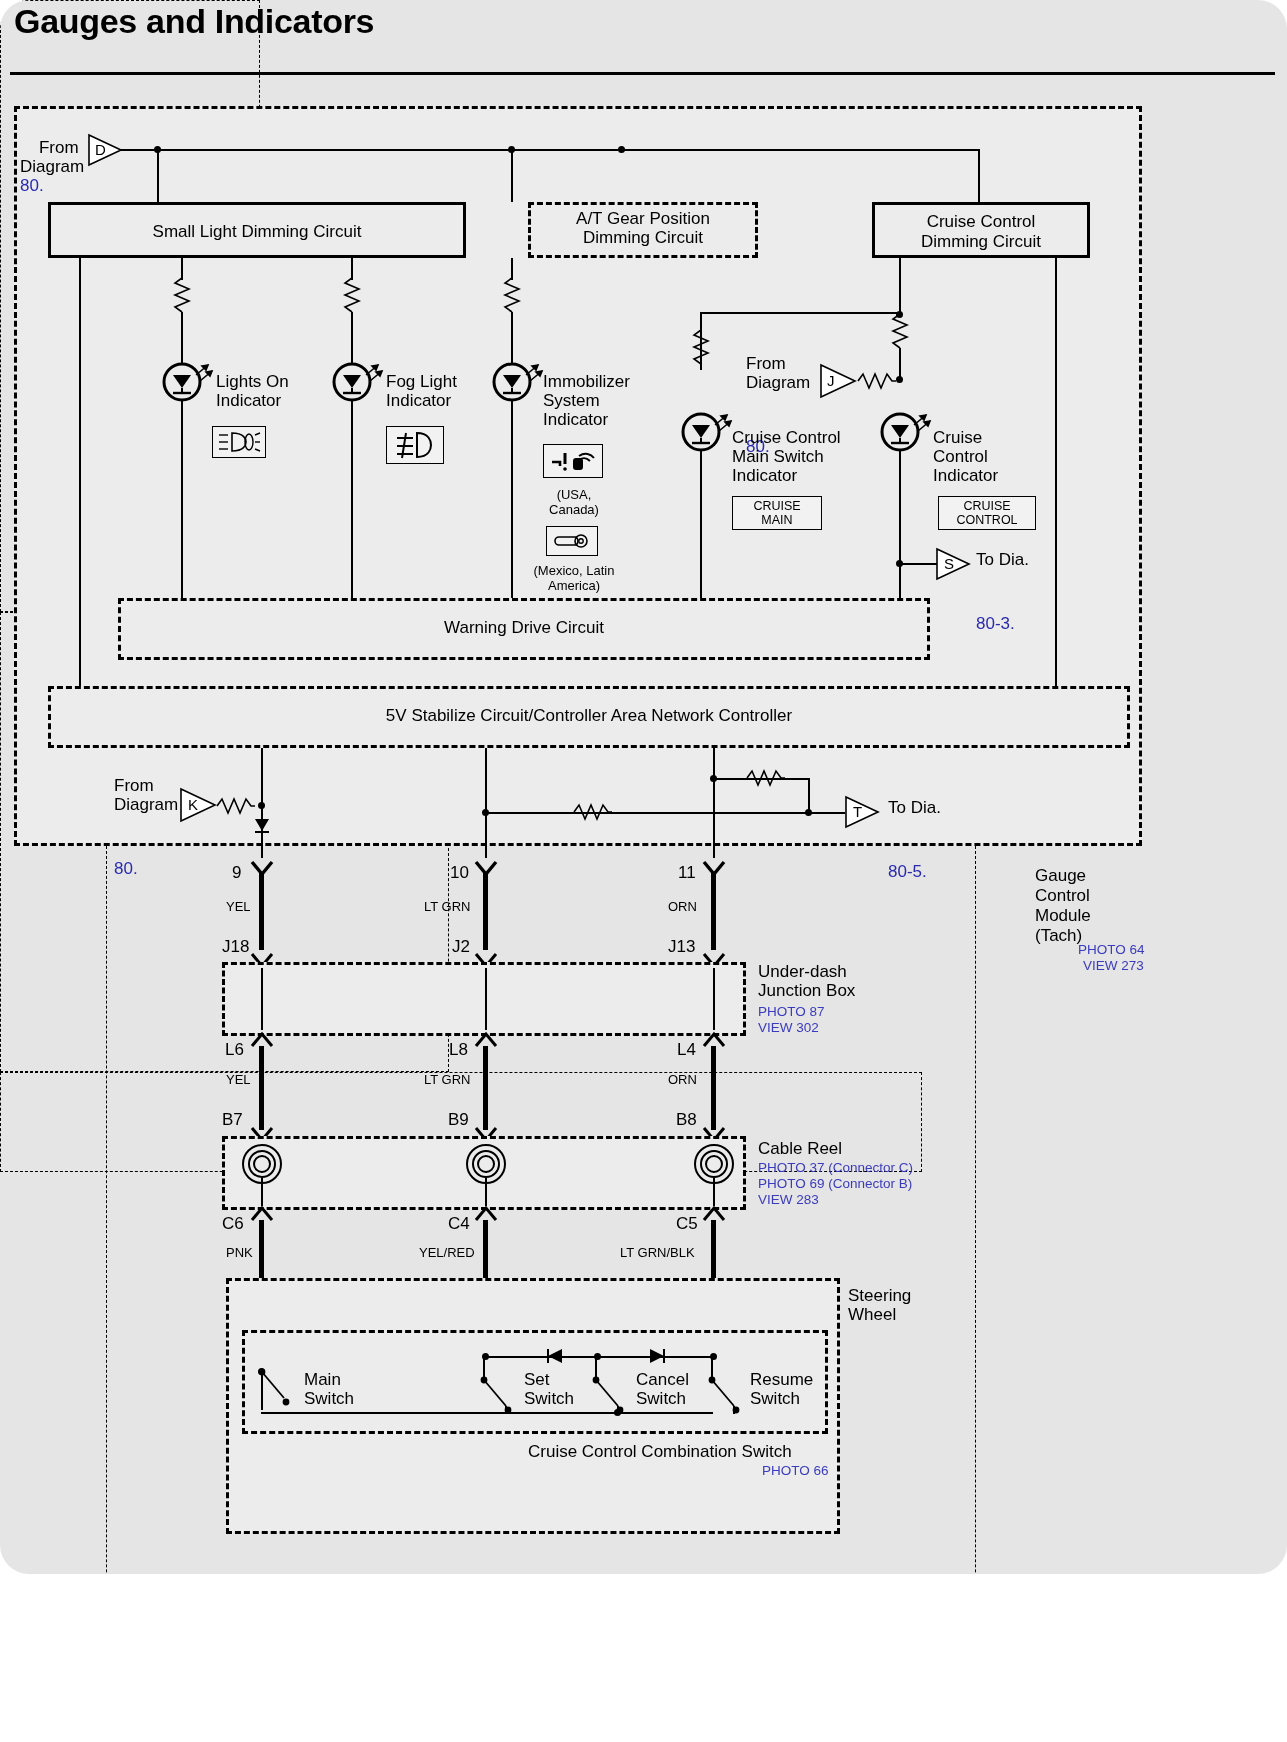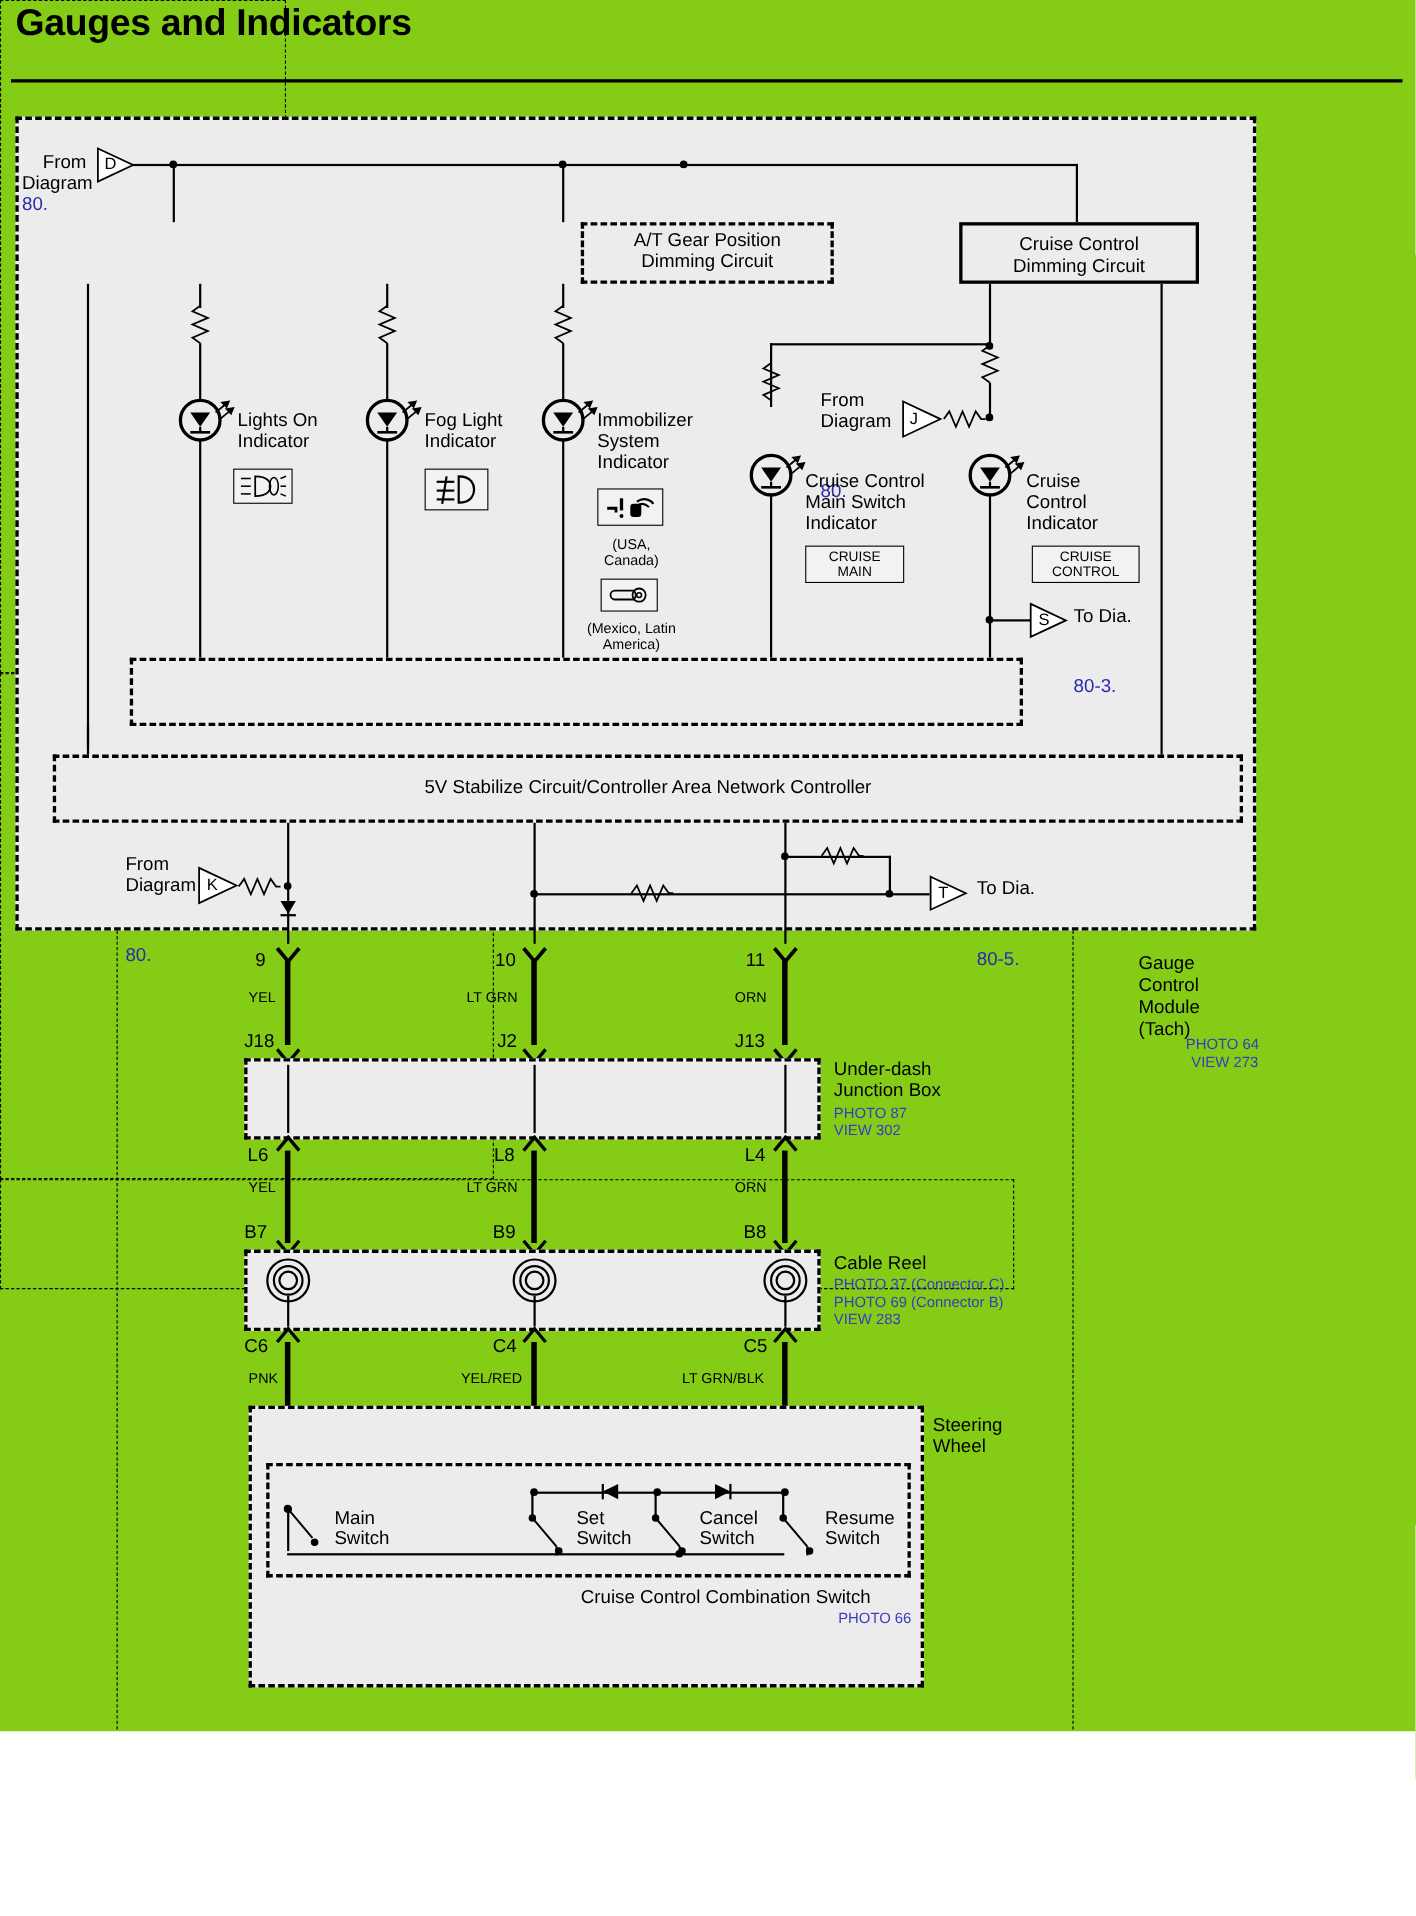--- a/index.html
+++ b/index.html
@@ -1,17 +1,17 @@
 <!DOCTYPE html>
 <html><head>
 <meta charset="utf-8">
 <style>
   html,body{margin:0;padding:0;background:#fff;}
   body{font-family:"Liberation Sans",sans-serif;color:#000;}
-  #page{position:relative;width:1287px;height:1574px;overflow:hidden;background:#84cc16;}
+  #page{position:relative;width:1287px;height:1574px;overflow:hidden;background:#e5e5e5;border-radius:29px;}
   .abs{position:absolute;}
   .t{position:absolute;font-size:17px;line-height:19px;color:#000;white-space:pre;}
   .tc{position:absolute;font-size:17px;line-height:19px;text-align:center;white-space:pre;}
   .blue{color:#2a2ab0;margin-top:45px;}
   .ref{position:absolute;font-size:13.5px;line-height:15px;color:#3b3bbf;white-space:pre;}
   .sm{font-size:13px;line-height:15px;}
   h1#title{position:absolute;left:14px;top:2px;margin:0;font-size:34px;font-weight:bold;letter-spacing:-0.3px;}
   .hr{position:absolute;left:10px;top:72px;width:1265px;height:3px;background:#000;}
 
   
@@ -65,20 +65,23 @@
 
   <div class="w wh" style="left:120px;top:149px;width:860px;"></div>
   <div class="dot" style="left:154px;top:146px;"></div>
   <div class="dot" style="left:508px;top:146px;"></div>
   <div class="dot" style="left:618px;top:146px;"></div>
 
   <div class="w wv" style="left:157px;top:149px;height:53px;"></div>
   <div class="w wv" style="left:511px;top:149px;height:53px;"></div>
   <div class="w wv" style="left:978px;top:149px;height:53px;"></div>
 
+  <div class="box" style="left:48px;top:202px;width:418px;height:56px;">
+    <div class="boxlbl" style="top:17px;">Small Light Dimming Circuit</div>
+  </div>
 
   <div class="dash dash-hv" style="left:528px;top:202px;width:230px;height:56px;"></div>
   <div class="tc" style="left:528px;top:209px;width:230px;">A/T Gear Position<br>Dimming Circuit</div>
 
   <div class="box" style="left:872px;top:202px;width:218px;height:56px;">
     <div class="boxlbl" style="top:7px;">Cruise Control<br>Dimming Circuit</div>
   </div>
 
   <div class="w wv" style="left:79px;top:258px;height:420px;"></div>
   <div class="w wv" style="left:181px;top:258px;height:22px;"></div>
@@ -248,20 +251,21 @@
 
   <div class="w wh" style="left:899px;top:563px;width:38px;"></div>
   <svg class="trisvg" style="left:936px;top:548px;" width="34" height="32">
     <polygon points="1,1 33,16 1,31" fill="#fff" stroke="#000" stroke-width="1.6"></polygon>
   </svg>
   <div class="t" style="left:944px;top:554px;font-size:15px;">S</div>
   <div class="t" style="left:976px;top:550px;">To Dia.</div>
   <div class="blue t" style="left:976px;top:569px;">80-3.</div>
 
   <div class="dash dash-hv" style="left:118px;top:598px;width:812px;height:62px;"></div>
+  <div class="tc" style="left:118px;top:618px;width:812px;">Warning Drive Circuit</div>
 
   <div class="dash dash-hv" style="left:48px;top:686px;width:1082px;height:62px;"></div>
   <div class="tc" style="left:48px;top:706px;width:1082px;">5V Stabilize Circuit/Controller Area Network Controller</div>
 
   <div class="w wv" style="left:79px;top:660px;height:26px;"></div>
   <div class="w wv" style="left:1055px;top:258px;height:428px;"></div>
 
   <div class="dash-fine" style="left:106px;top:748px;width:920px;height:98px;"></div>
 
   <div class="t" style="left:114px;top:776px;">From<br>Diagram</div>

